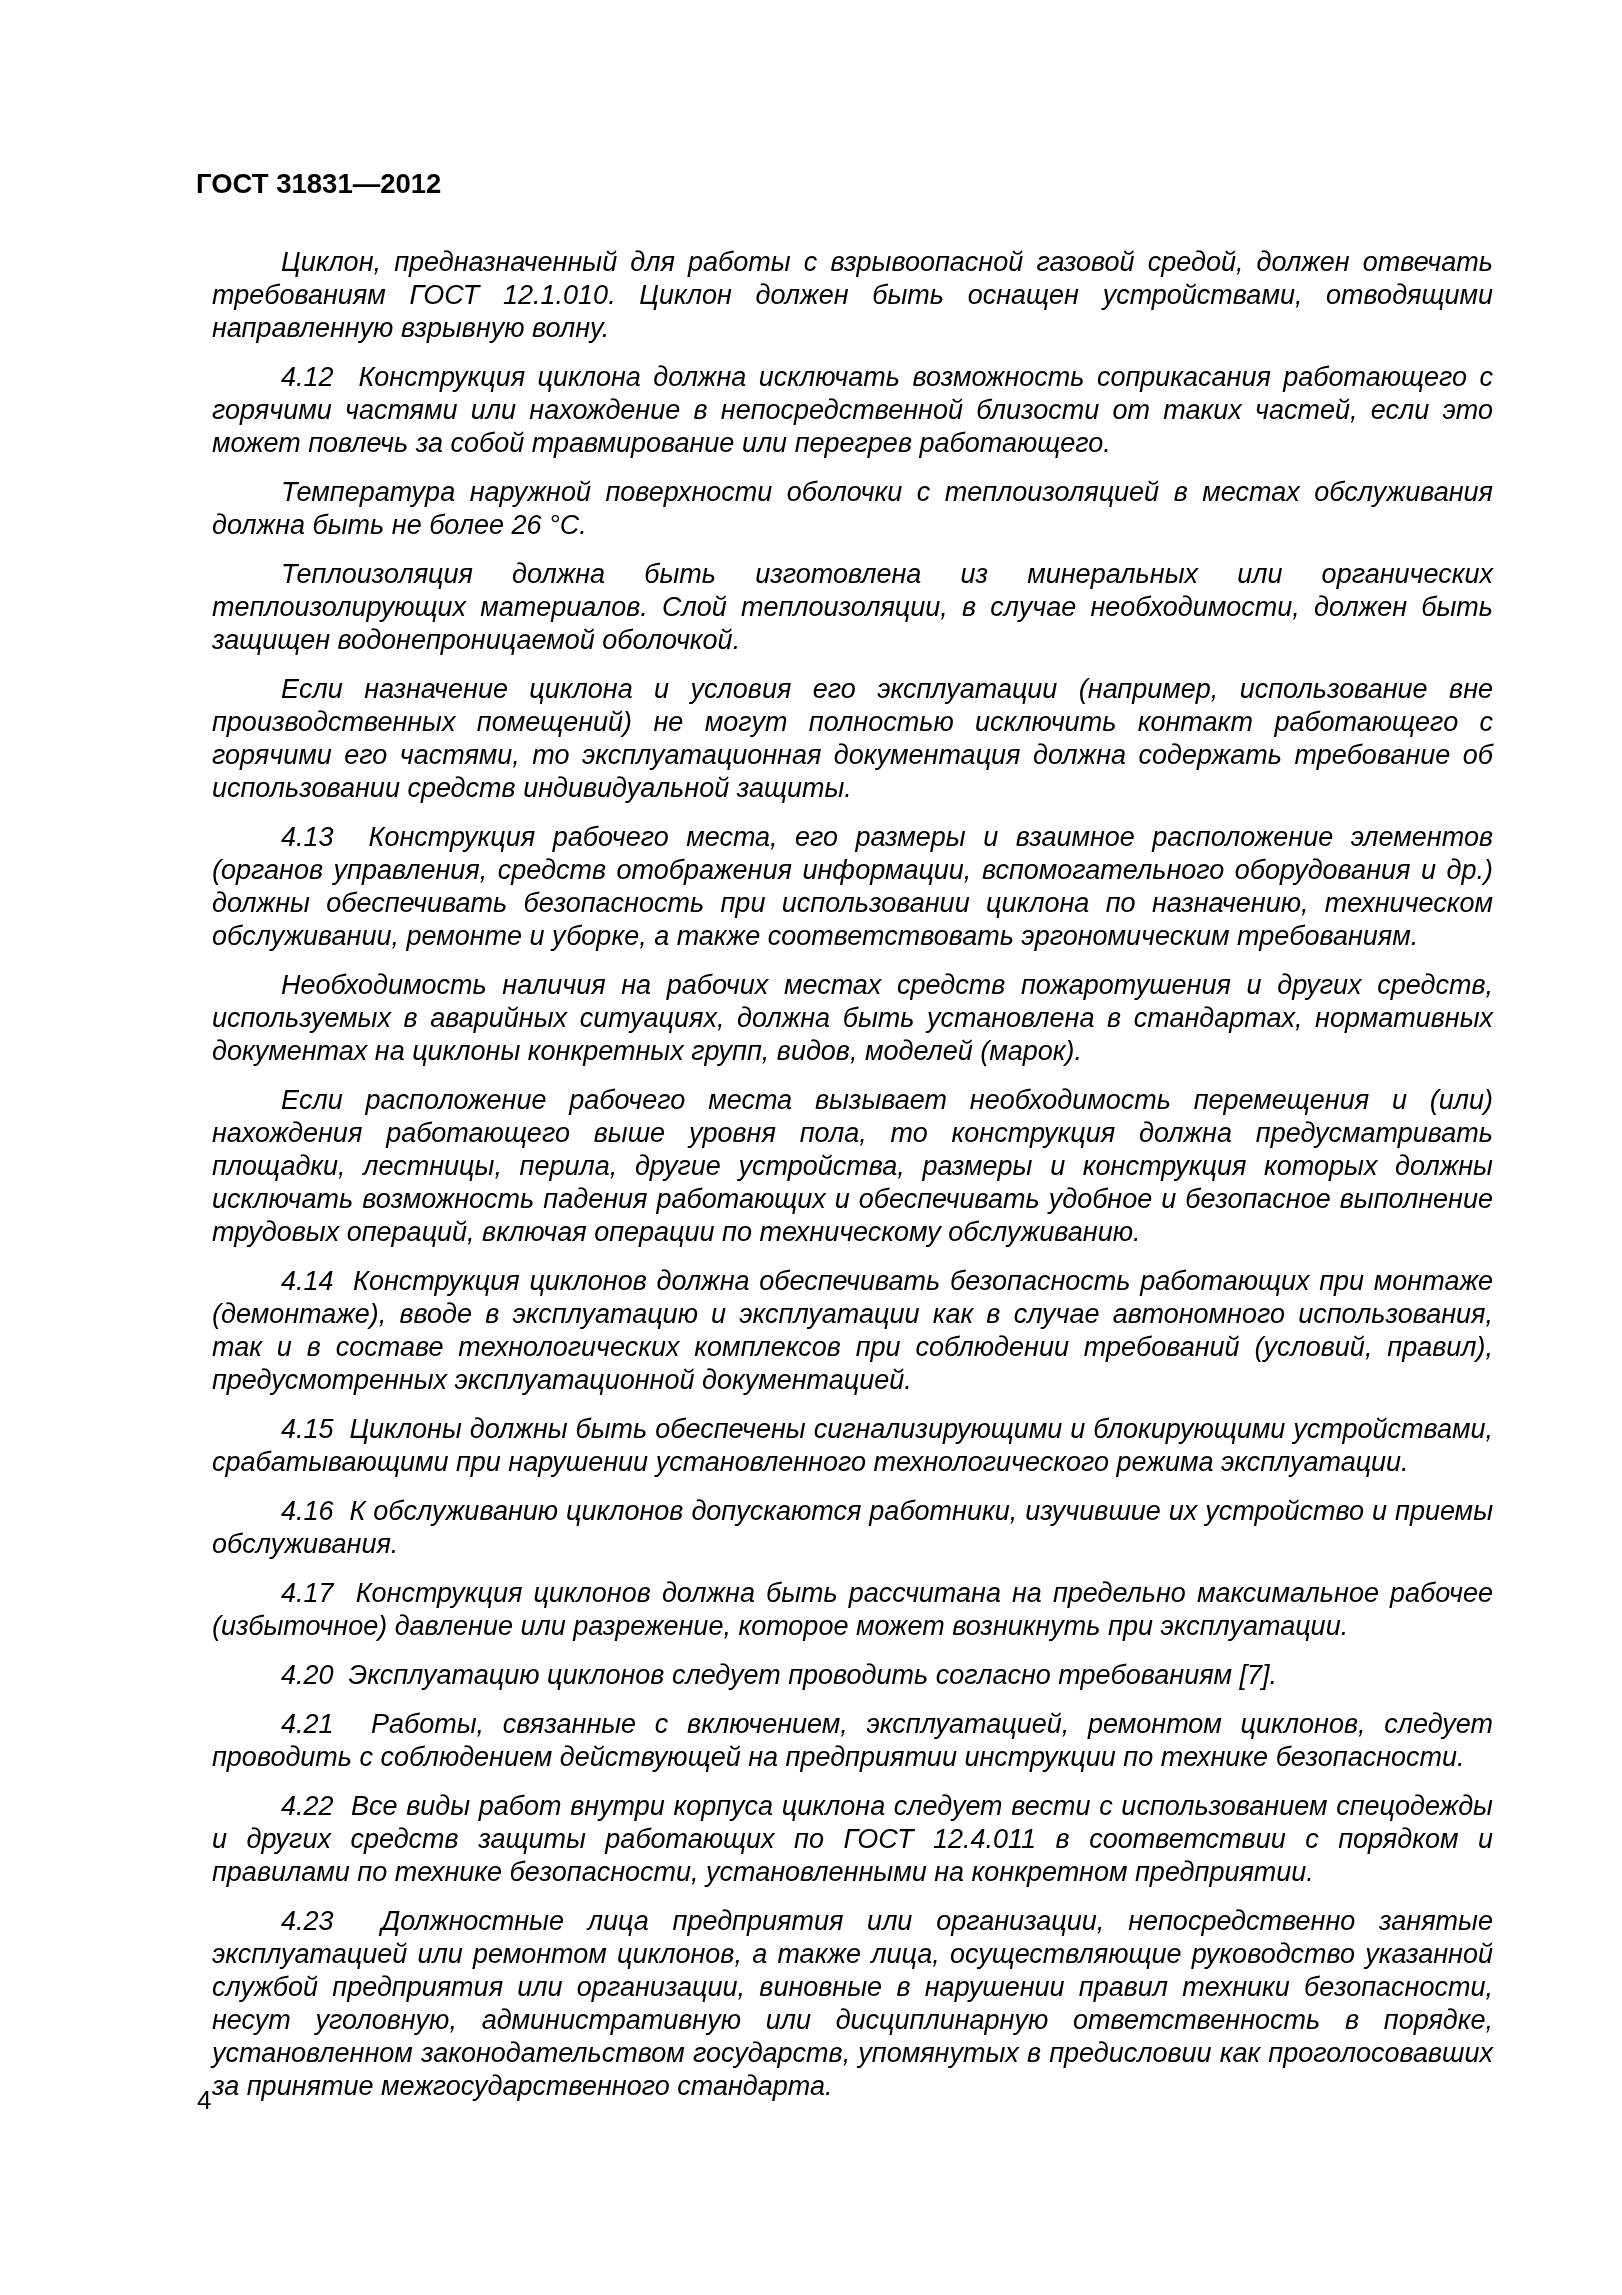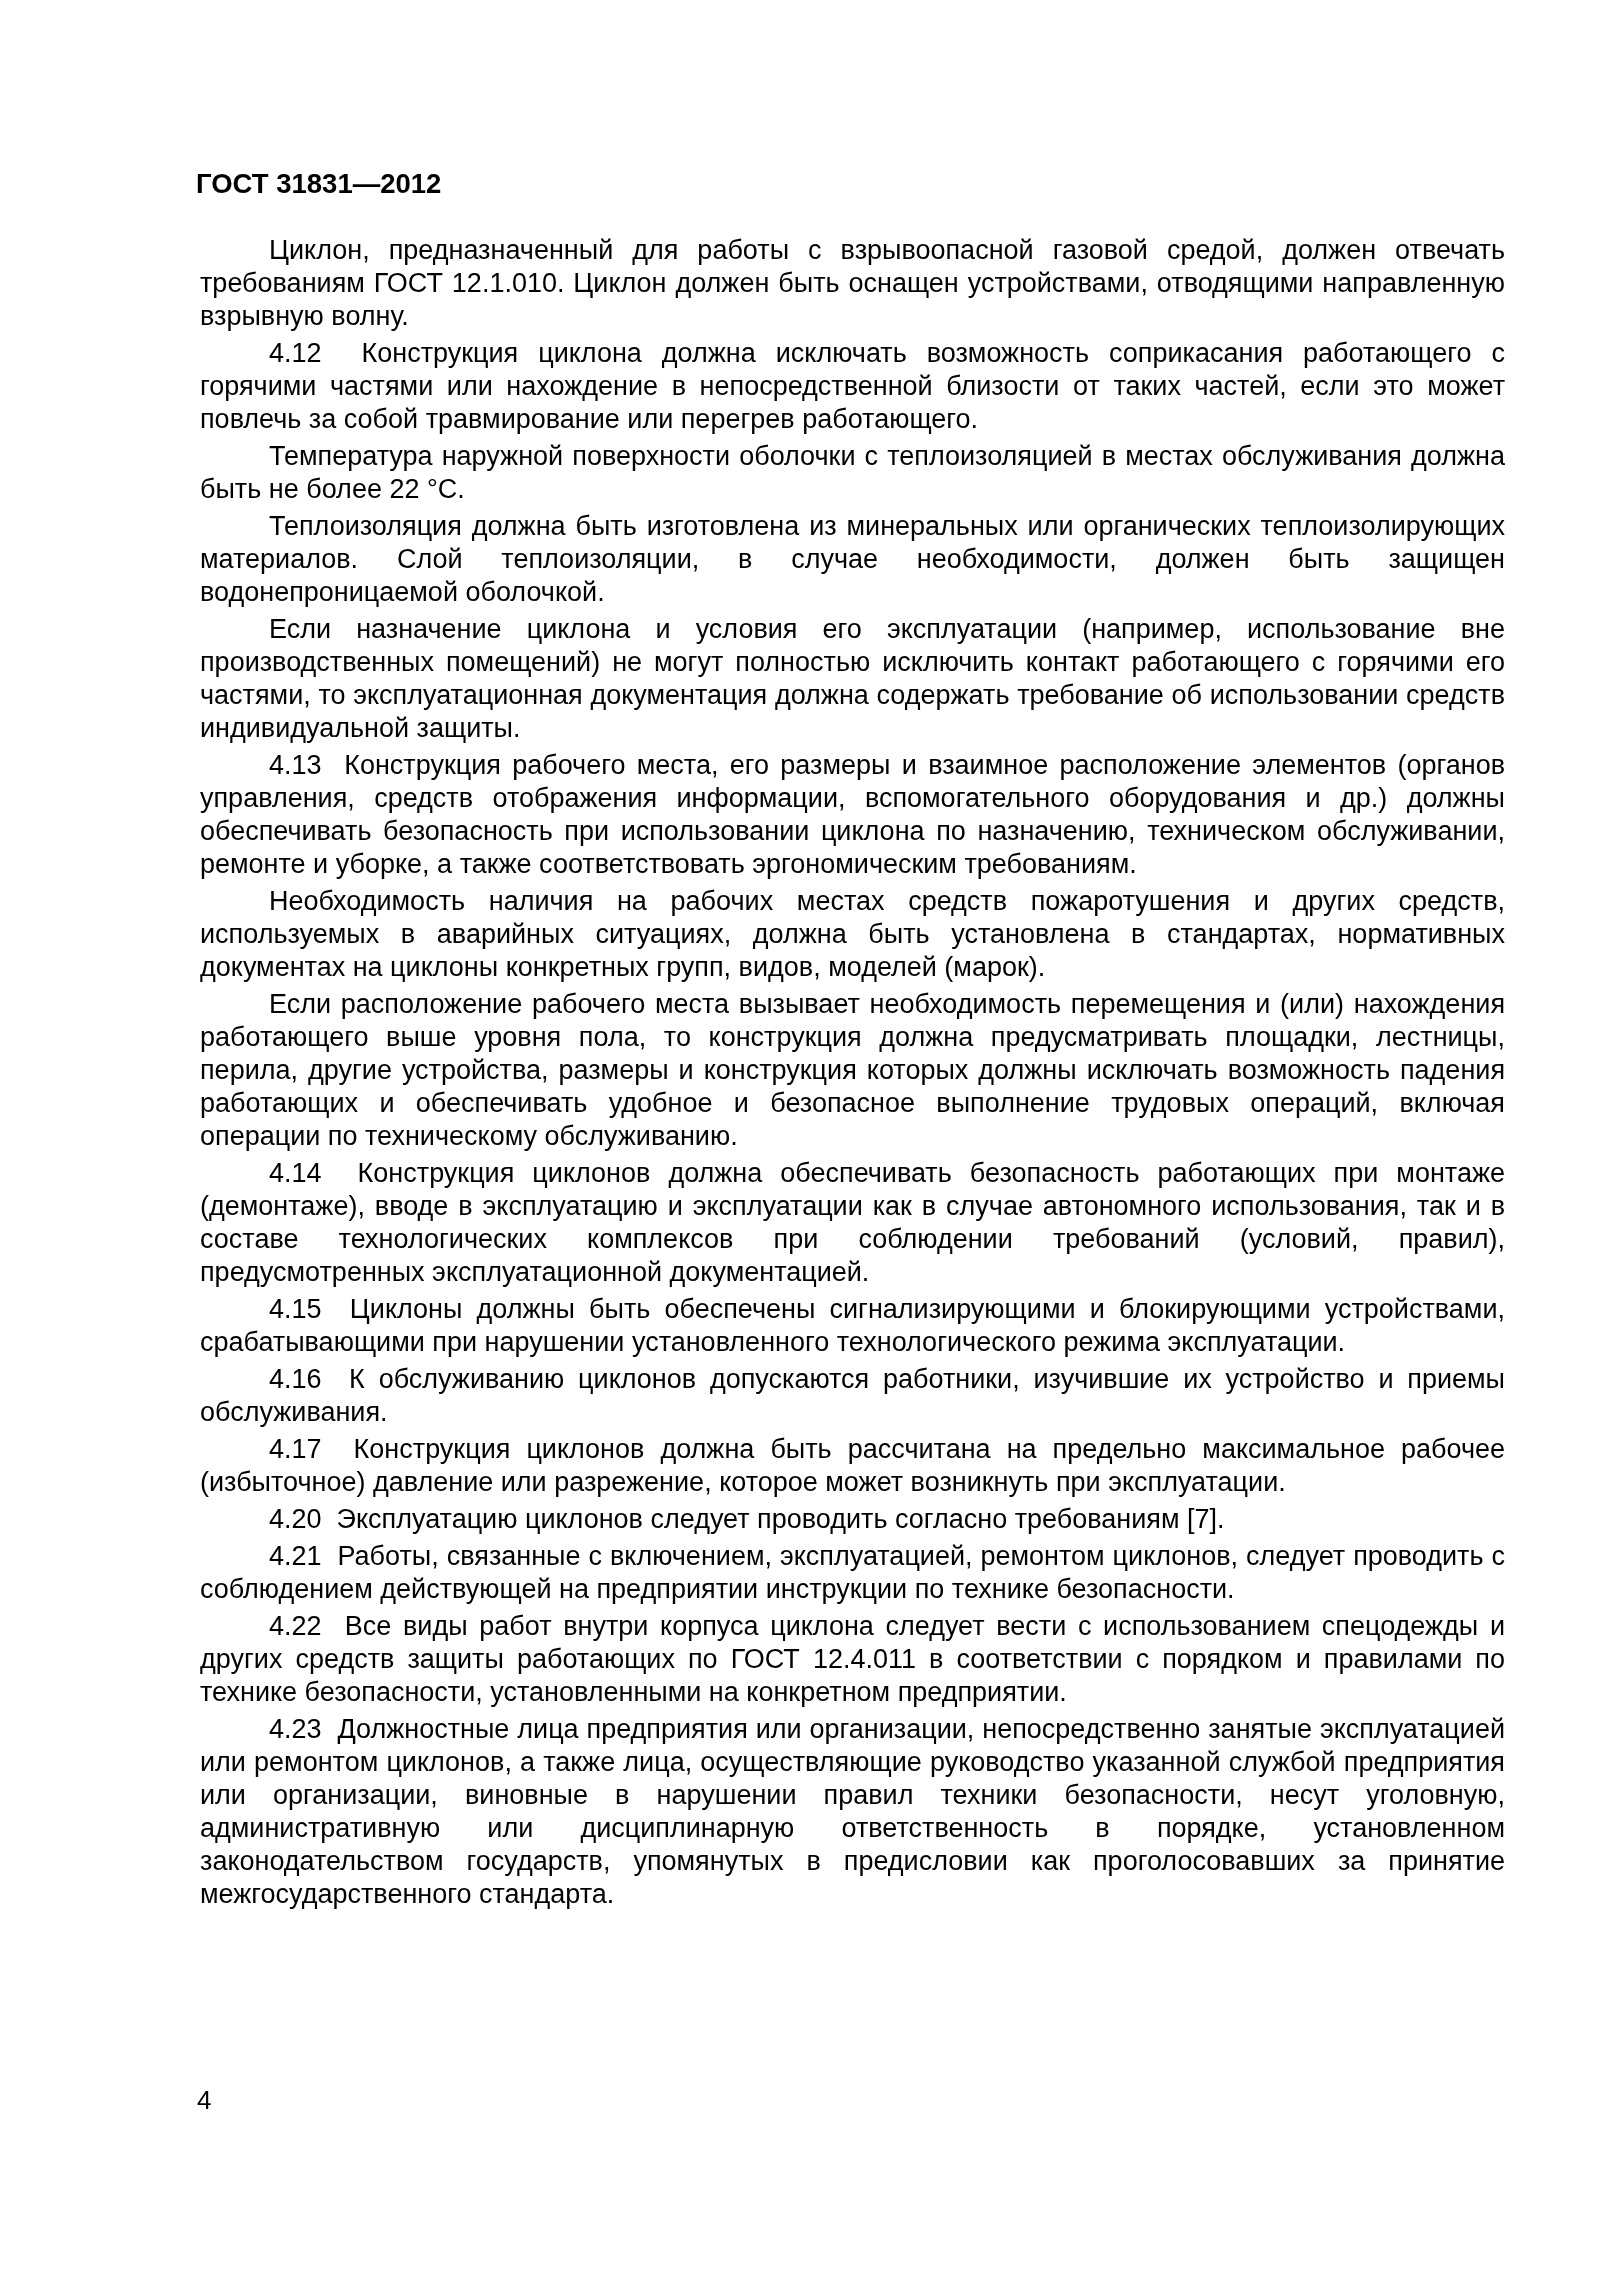--- a/index.html
+++ b/index.html
@@ -29,42 +29,43 @@
     left: 196px;
     top: 230px;
     width: 1313px;
     font-size: 27px;
     line-height: 33px;
     text-align: justify;
     text-justify: inter-word;
     hyphens: auto;
   }
   .doc-body p {
-    margin: 4px;
+    margin: 16px;
     padding: 0;
     text-indent: 69px;
+    font-style: italic;
   }
   .page-number {
     position: absolute;
     left: 197px;
     top: 2085px;
     font-size: 26px;
   }
 </style>
 </head>
 <body>
 
 <div class="page">
 
   <div class="doc-header">ГОСТ 31831—2012</div>
 
   <div class="doc-body" lang="ru">
     <p>Циклон, предназначенный для работы с взрывоопасной газовой средой, должен отвечать требованиям ГОСТ 12.1.010. Циклон должен быть оснащен устройствами, отводящими направленную взрывную волну.</p>
     <p>4.12&nbsp; Конструкция циклона должна исключать возможность соприкасания работающего с горячими частями или нахождение в непосредственной близости от таких частей, если это может повлечь за собой травмирование или перегрев работающего.</p>
-    <p>Температура наружной поверхности оболочки с теплоизоляцией в местах обслуживания должна быть не более 22 °С.</p>
+    <p>Температура наружной поверхности оболочки с теплоизоляцией в местах обслуживания должна быть не более 26 °С.</p>
     <p>Теплоизоляция должна быть изготовлена из минеральных или органических теплоизолирующих материалов. Слой теплоизоляции, в случае необходимости, должен быть защищен водонепроницаемой оболочкой.</p>
     <p>Если назначение циклона и условия его эксплуатации (например, использование вне производственных помещений) не могут полностью исключить контакт работающего с горячими его частями, то эксплуатационная документация должна содержать требование об использовании средств индивидуальной защиты.</p>
     <p>4.13&nbsp; Конструкция рабочего места, его размеры и взаимное расположение элементов (органов управления, средств отображения информации, вспомогательного оборудования и др.) должны обеспечивать безопасность при использовании циклона по назначению, техническом обслуживании, ремонте и уборке, а также соответствовать эргономическим требованиям.</p>
     <p>Необходимость наличия на рабочих местах средств пожаротушения и других средств, используемых в аварийных ситуациях, должна быть установлена в стандартах, нормативных документах на циклоны конкретных групп, видов, моделей (марок).</p>
     <p>Если расположение рабочего места вызывает необходимость перемещения и (или) нахождения работающего выше уровня пола, то конструкция должна предусматривать площадки, лестницы, перила, другие устройства, размеры и конструкция которых должны исключать возможность падения работающих и обеспечивать удобное и безопасное выполнение трудовых операций, включая операции по техническому обслуживанию.</p>
     <p>4.14&nbsp; Конструкция циклонов должна обеспечивать безопасность работающих при монтаже (демонтаже), вводе в эксплуатацию и эксплуатации как в случае автономного использования, так и в составе технологических комплексов при соблюдении требований (условий, правил), предусмотренных эксплуатационной документацией.</p>
     <p>4.15&nbsp; Циклоны должны быть обеспечены сигнализирующими и блокирующими устройствами, срабатывающими при нарушении установленного технологического режима эксплуатации.</p>
     <p>4.16&nbsp; К обслуживанию циклонов допускаются работники, изучившие их устройство и приемы обслуживания.</p>
     <p>4.17&nbsp; Конструкция циклонов должна быть рассчитана на предельно максимальное рабочее (избыточное) давление или разрежение, которое может возникнуть при эксплуатации.</p>
     <p>4.20&nbsp; Эксплуатацию циклонов следует проводить согласно требованиям [7].</p>

